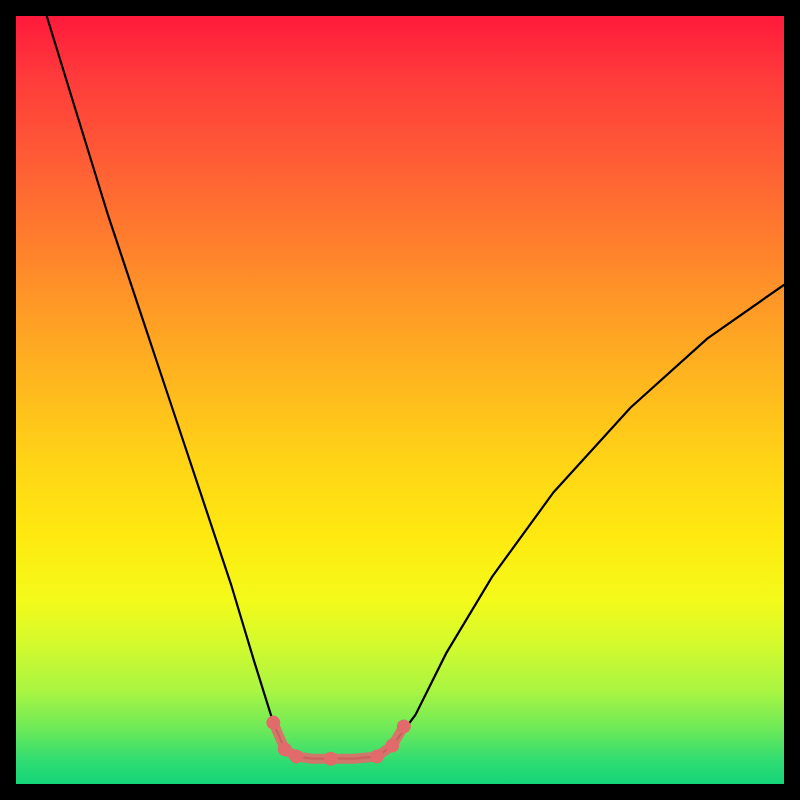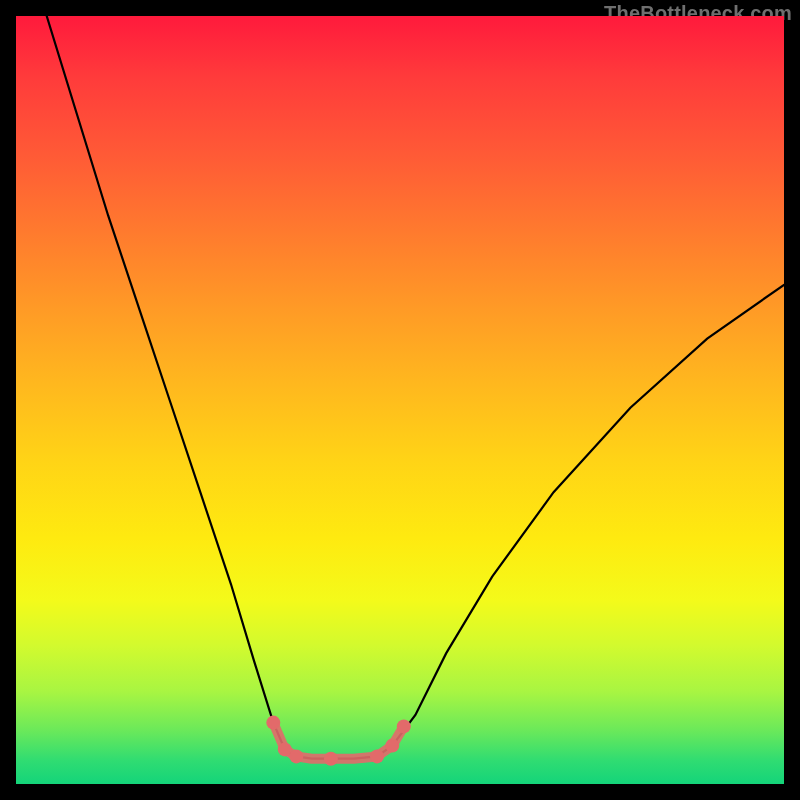--- a/index.html
+++ b/index.html
@@ -60,21 +60,20 @@
     top: 0;
     width: 768px;
     height: 768px;
   }
 </style>
 </head>
 <body>
 
 <div class="frame">
 
-  <div class="watermark">TheBottleneck.com</div>
 
   <div class="plot-area">
     <svg class="curve" viewBox="0 0 768 768" preserveAspectRatio="none">
       <path fill="none" stroke="#000" stroke-width="2.2" stroke-linecap="round" d="M30.7 0.0 L61.4 99.8 L92.2 199.7 L122.9 291.8 L153.6 384.0 L184.3 476.2 L215.0 568.3 L238.1 645.1 L257.3 706.6 L268.8 733.4 L280.3 740.4 L295.7 742.7 L314.9 742.7 L337.9 742.7 L361.0 740.4 L376.3 729.6 L399.4 698.9 L430.1 637.4 L476.2 560.6 L537.6 476.2 L614.4 391.7 L691.2 322.6 L768.0 268.8" id="curve-path"></path>
       <g id="optimal-zone">
           <path d="M257.3 706.6 L268.8 733.4 L280.3 740.4 L295.7 742.7 L314.9 742.7 L337.9 742.7 L361.0 740.4 L376.3 729.6 L387.8 710.4" fill="none" stroke="#e26a6a" stroke-width="10" stroke-linecap="round" stroke-linejoin="round" opacity="0.9"></path>
           <circle cx="257.3" cy="706.6" r="7" fill="#e26a6a"></circle>
           <circle cx="268.8" cy="733.4" r="7" fill="#e26a6a"></circle>
           <circle cx="280.3" cy="740.4" r="7" fill="#e26a6a"></circle>
           <circle cx="314.9" cy="742.7" r="7" fill="#e26a6a"></circle>

